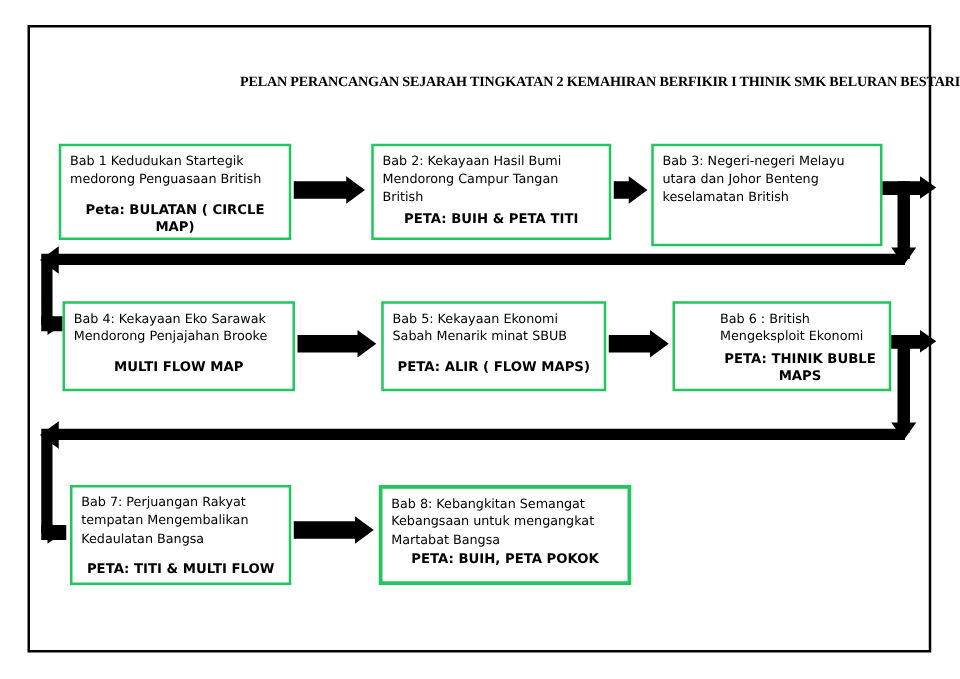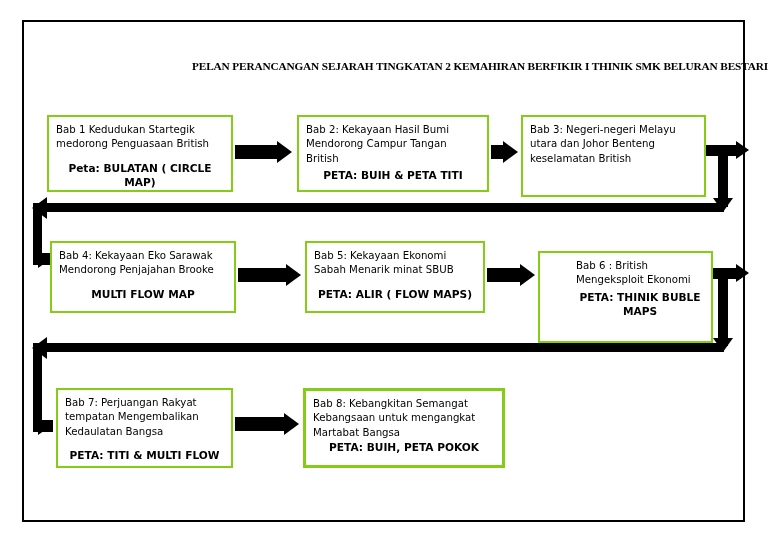--- a/index.html
+++ b/index.html
@@ -49,21 +49,21 @@
     font-size: 11.3px;
     letter-spacing: -0.15px;
     white-space: nowrap;
   }
 
   
   .node {
     position: absolute;
     box-sizing: border-box;
     background: #ffffff;
-    border: 2px solid #84cc16;
+    border: 2px solid #22c55e;
     overflow: hidden;
     padding: 6px 7px 0 7px;
   }
   .node.thick { border-width: 3px; }
 
   .n-head {
     font-size: 10.2px;
     line-height: 14.4px;
     text-align: left;
     font-weight: normal;
@@ -162,21 +162,21 @@
 
 <div class="node" style="left:305px; top:241px; width:180px; height:72px;">
   <div class="n-head">Bab 5: Kekayaan Ekonomi Sabah Menarik minat SBUB</div>
   <div class="gap-sm"></div>
   <div class="n-map left">PETA:  ALIR ( FLOW MAPS)</div>
 </div>
 
 <div class="arrow-r" style="left:520px; top:264px;"></div>
 <div class="hline" style="left:487px; top:268px; width:35px; height:14px;"></div>
 
-<div class="node" style="left:538px; top:251px; width:175px; height:92px;padding-left:36px;">
+<div class="node" style="left:538px; top:241px; width:175px; height:72px;padding-left:36px;">
   <div class="n-head">Bab 6 : British Mengeksploit Ekonomi</div>
   <div class="gap-xs"></div>
   <div class="n-map ctr">PETA: THINIK BUBLE MAPS</div>
 </div>
 
 <div class="hline" style="left:713px; top:268px; width:28px; height:11px;"></div>
 <div class="arrow-r sm" style="left:736px; top:264px;"></div>
 <div class="vline" style="left:718px; top:268px; width:10px; height:78px;"></div>
 <div class="arrow-d" style="left:713px; top:338px;"></div>
 

